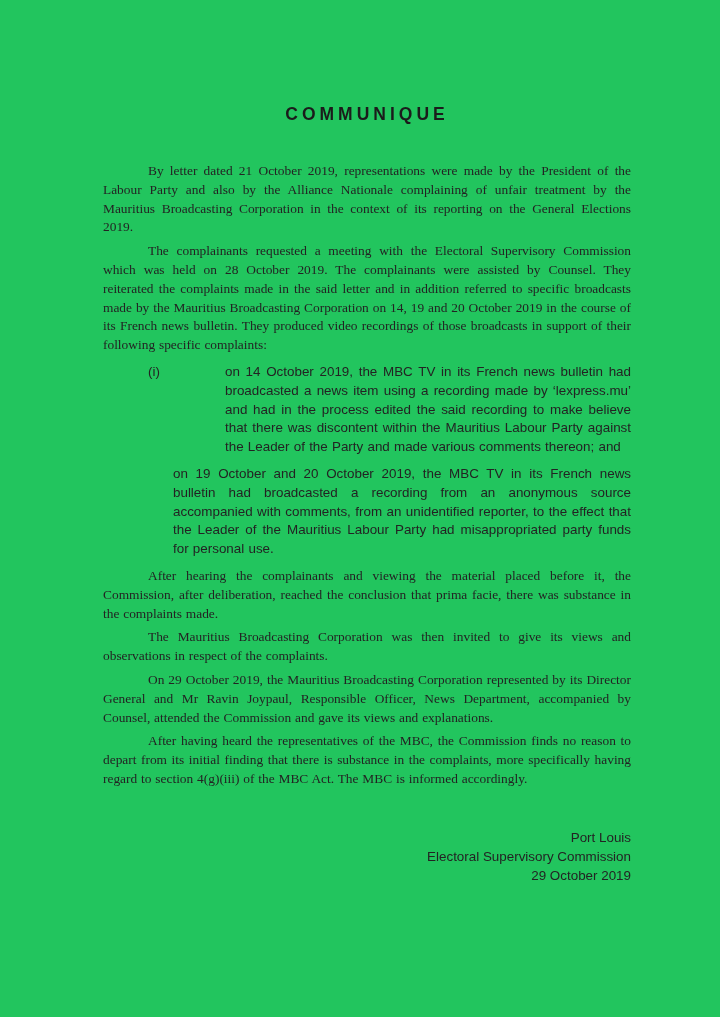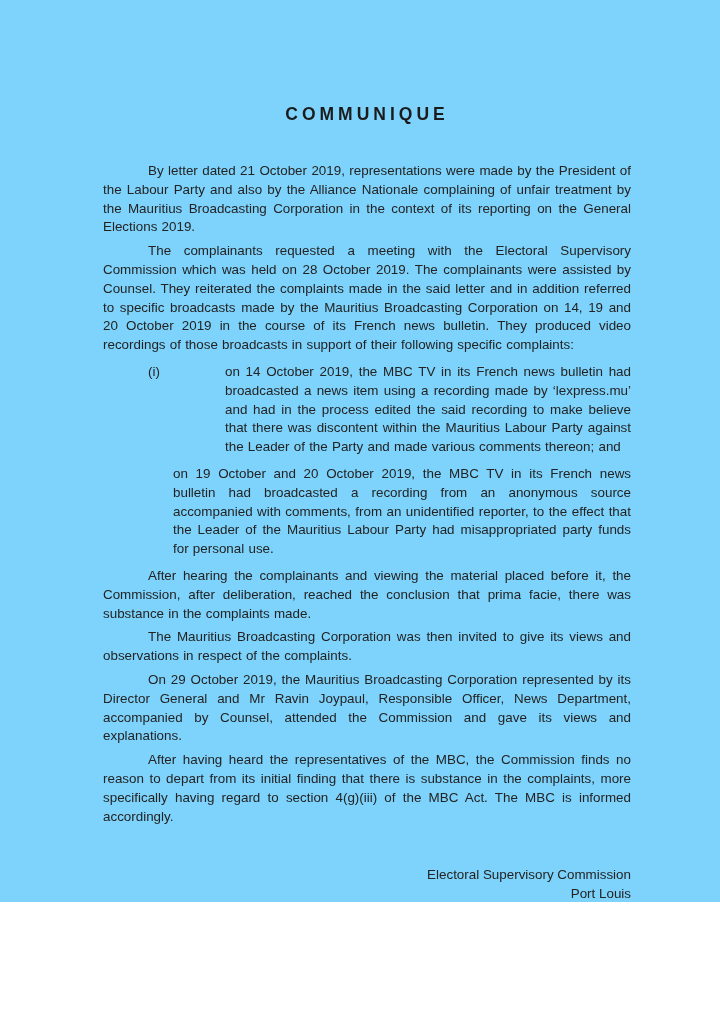--- a/index.html
+++ b/index.html
@@ -3,22 +3,22 @@
 <meta charset="utf-8">
 <style>
   html, body {
     margin: 0;
     padding: 0;
     background: #ffffff;
   }
   .page {
     position: relative;
     width: 720px;
-    height: 902px;
-    background: #7dd3fc;
+    height: 1017px;
+    background: #22c55e;
     box-sizing: border-box;
     padding: 103px 89px 0 103px;
     font-family: "Liberation Sans", sans-serif;
     font-size: 13.4px;
     line-height: 18.8px;
     color: #232323;
     overflow: hidden;
   }
   .title {
     text-align: center;
@@ -27,20 +27,21 @@
     letter-spacing: 4px;
     color: #1b1b1b;
     margin: 0 0 37px 0;
     line-height: 22px;
   }
   p.para {
     margin: 0 0 5px 0;
     text-align: justify;
     text-indent: 45px;
     word-spacing: 0.5px;
+    font-family: Liberation Serif, serif;
   }
   .complaint {
     display: flex;
     margin: 8px 0 8px 45px;
   }
   .complaint .marker {
     flex: 0 0 52px;
   }
   .complaint .ctext {
     flex: 1;
@@ -78,18 +79,18 @@
 
   <p class="para">The Mauritius Broadcasting Corporation was then invited to give its views and observations in respect of the complaints.</p>
 
   <p class="para">On 29 October 2019, the Mauritius Broadcasting Corporation represented by its Director General and Mr Ravin Joypaul, Responsible Officer, News Department, accompanied by Counsel, attended the Commission and gave its views and explanations.</p>
 
 
 
   <p class="para">After having heard the representatives of the MBC, the Commission finds no reason to depart from its initial finding that there is substance in the complaints, more specifically having regard to section 4(g)(iii) of the MBC Act.  The MBC is informed accordingly.</p>
 
   <div class="signature">
+    <div>Port Louis</div>
     <div>Electoral Supervisory Commission</div>
-    <div>Port Louis</div>
     <div>29 October 2019</div>
   </div>
 
 </div>
 
 </body></html>

